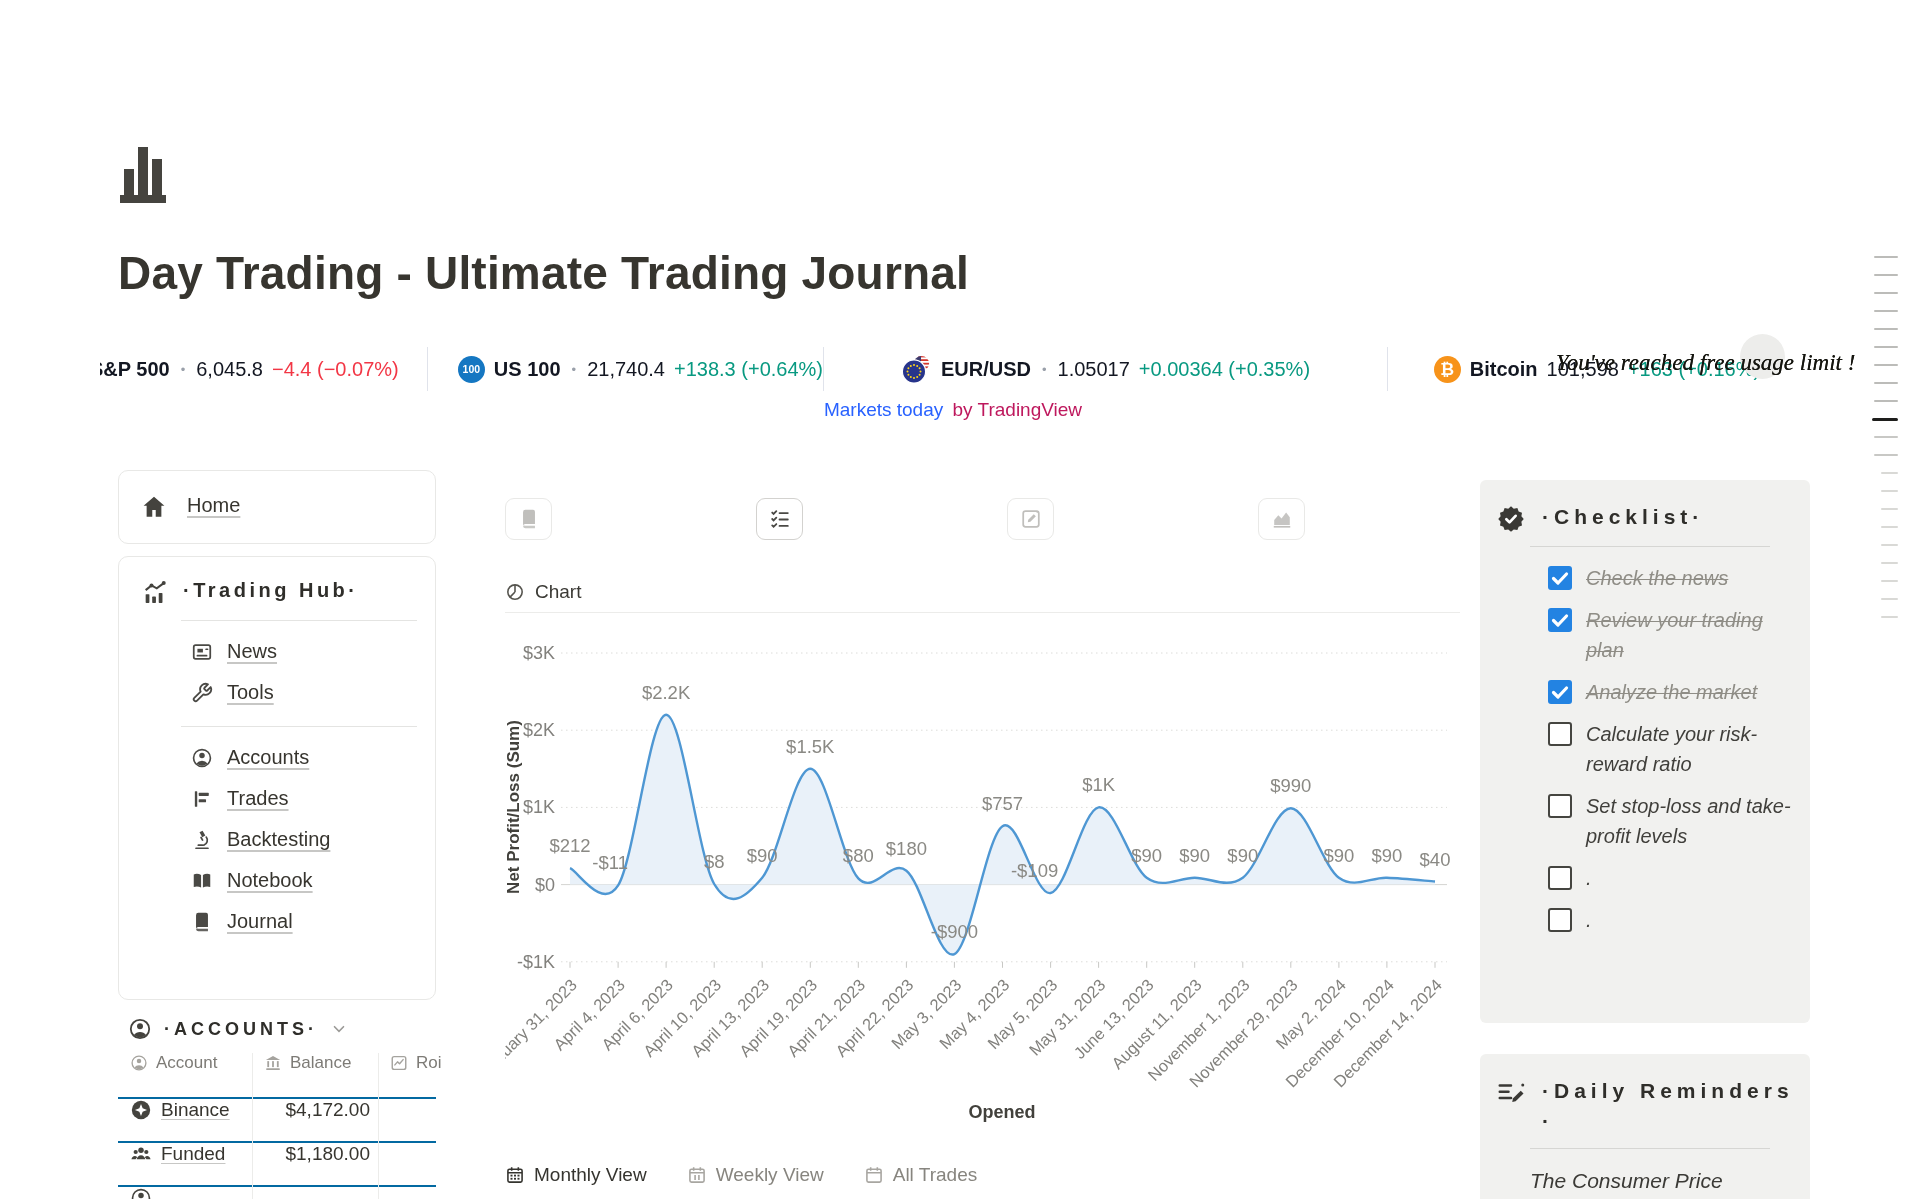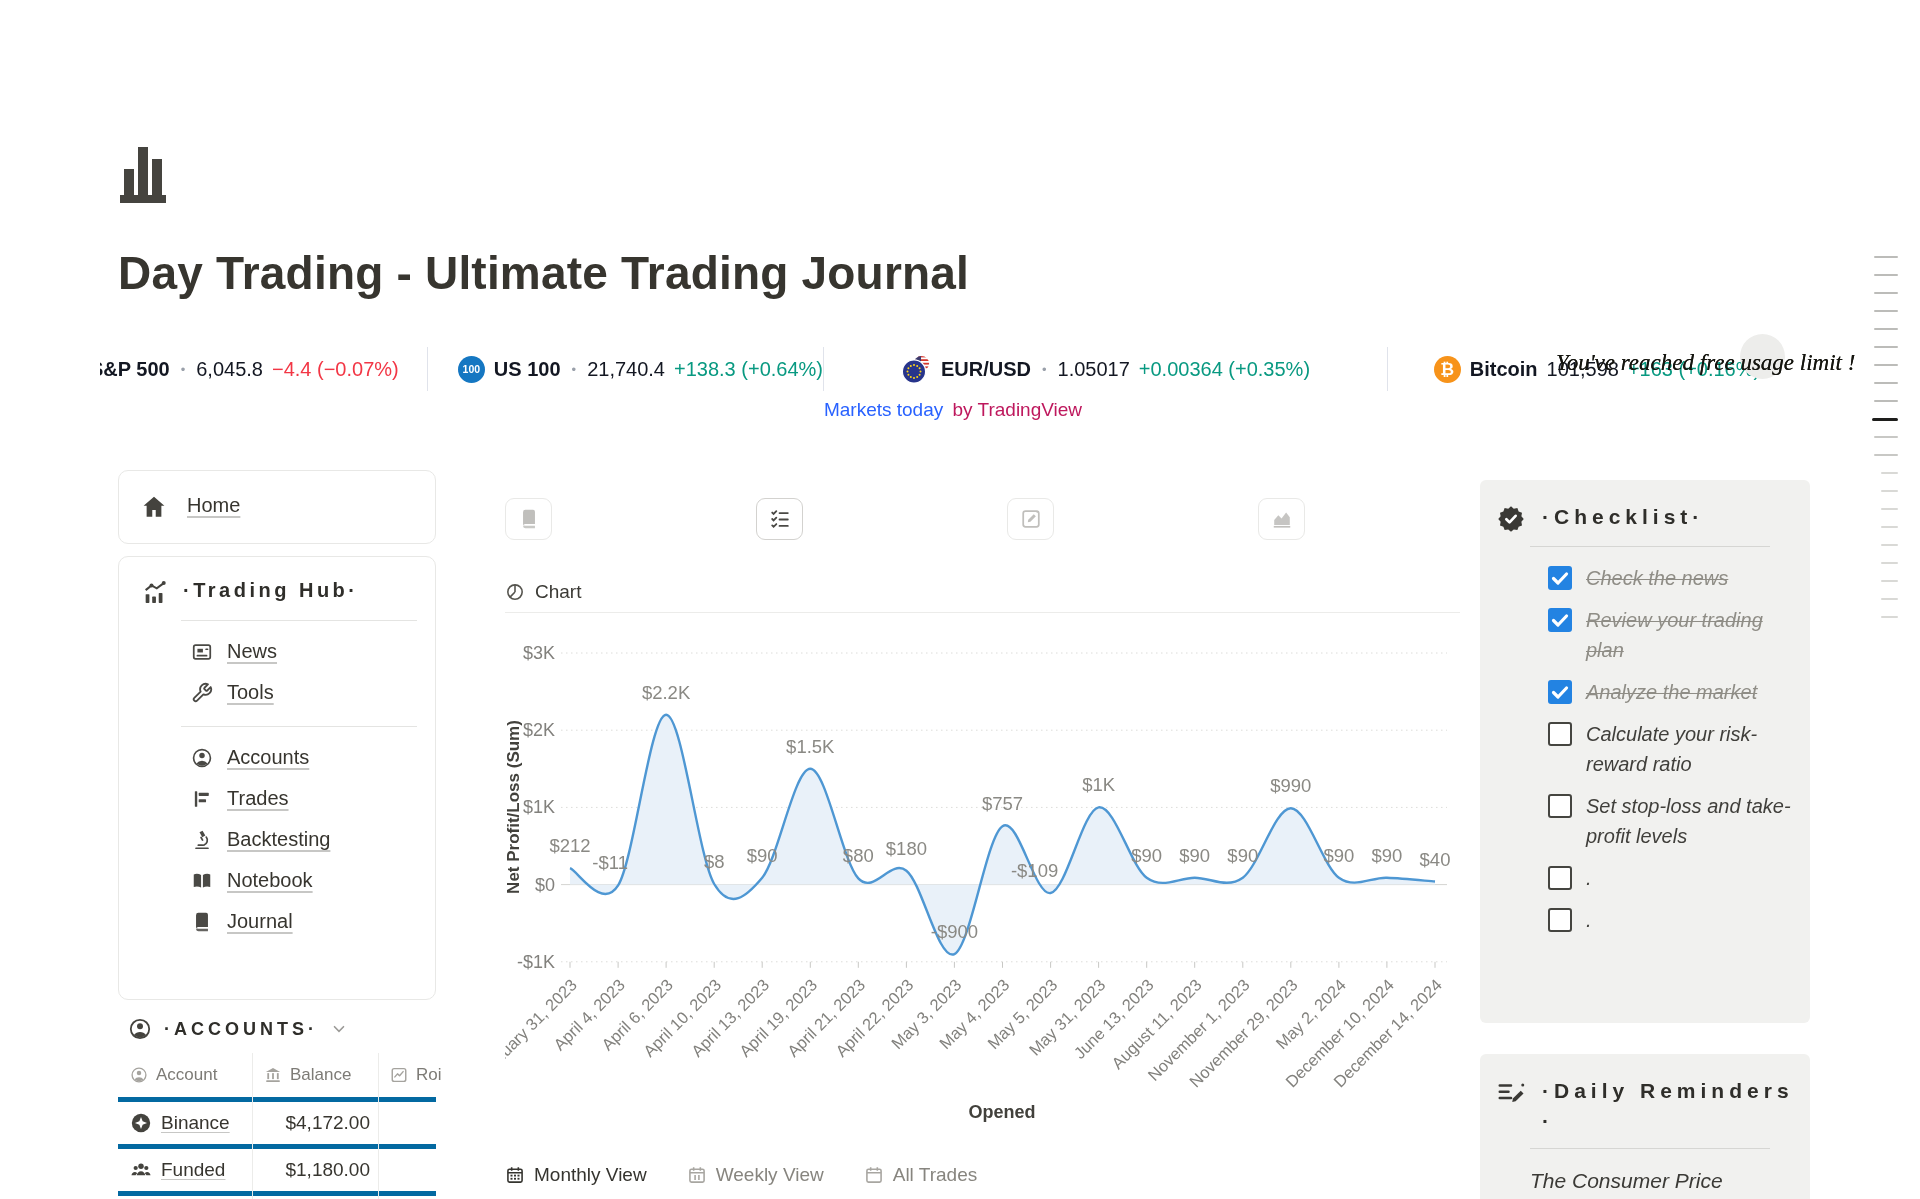--- a/index.html
+++ b/index.html
@@ -52,21 +52,21 @@
   .hubitem .ic{color:#4a4945}
   .i18{width:18px;height:18px}.i20{width:20px;height:20px}.i22{width:22px;height:22px}
   .i24{width:24px;height:24px}.i26{width:26px;height:26px}.i28{width:28px;height:28px}.i30{width:30px;height:30px}
   .dark{color:#44433e}
 
   
   .acct-head{position:absolute;left:128px;top:1012px;height:34px;display:flex;align-items:center;gap:12px}
   .acct-title{font-size:18px;font-weight:700;letter-spacing:4px;color:#2f2e2a}
   .chev{color:#9b9a97;cursor:pointer}
   .table{position:absolute;left:118px;top:1053px;width:318px}
-  .trow{display:flex;align-items:center;border-bottom:5px solid #0369a1}
+  .trow{display:flex;align-items:flex-start;border-bottom:2px solid #0369a1}
   .thead{height:44px;color:#7d7b76;font-size:17px}
   .tbody{height:42px;font-size:19px}
   .tc{display:flex;align-items:center;gap:9px;box-sizing:border-box;padding-left:12px}
   .c0{flex:0 0 134px}.c1{flex:0 0 126px;justify-content:flex-end;padding-right:8px}.c2{flex:1 1 auto}
   .thead .tc{gap:8px}
   .thead .ic{color:#a5a39e}
   .vline{position:absolute;top:0;width:1px;height:150px;background:#ececea}
   .acc-link{color:#37352f;text-decoration:underline;text-decoration-color:rgba(55,53,47,.28);text-underline-offset:3px;cursor:pointer}
 
   

